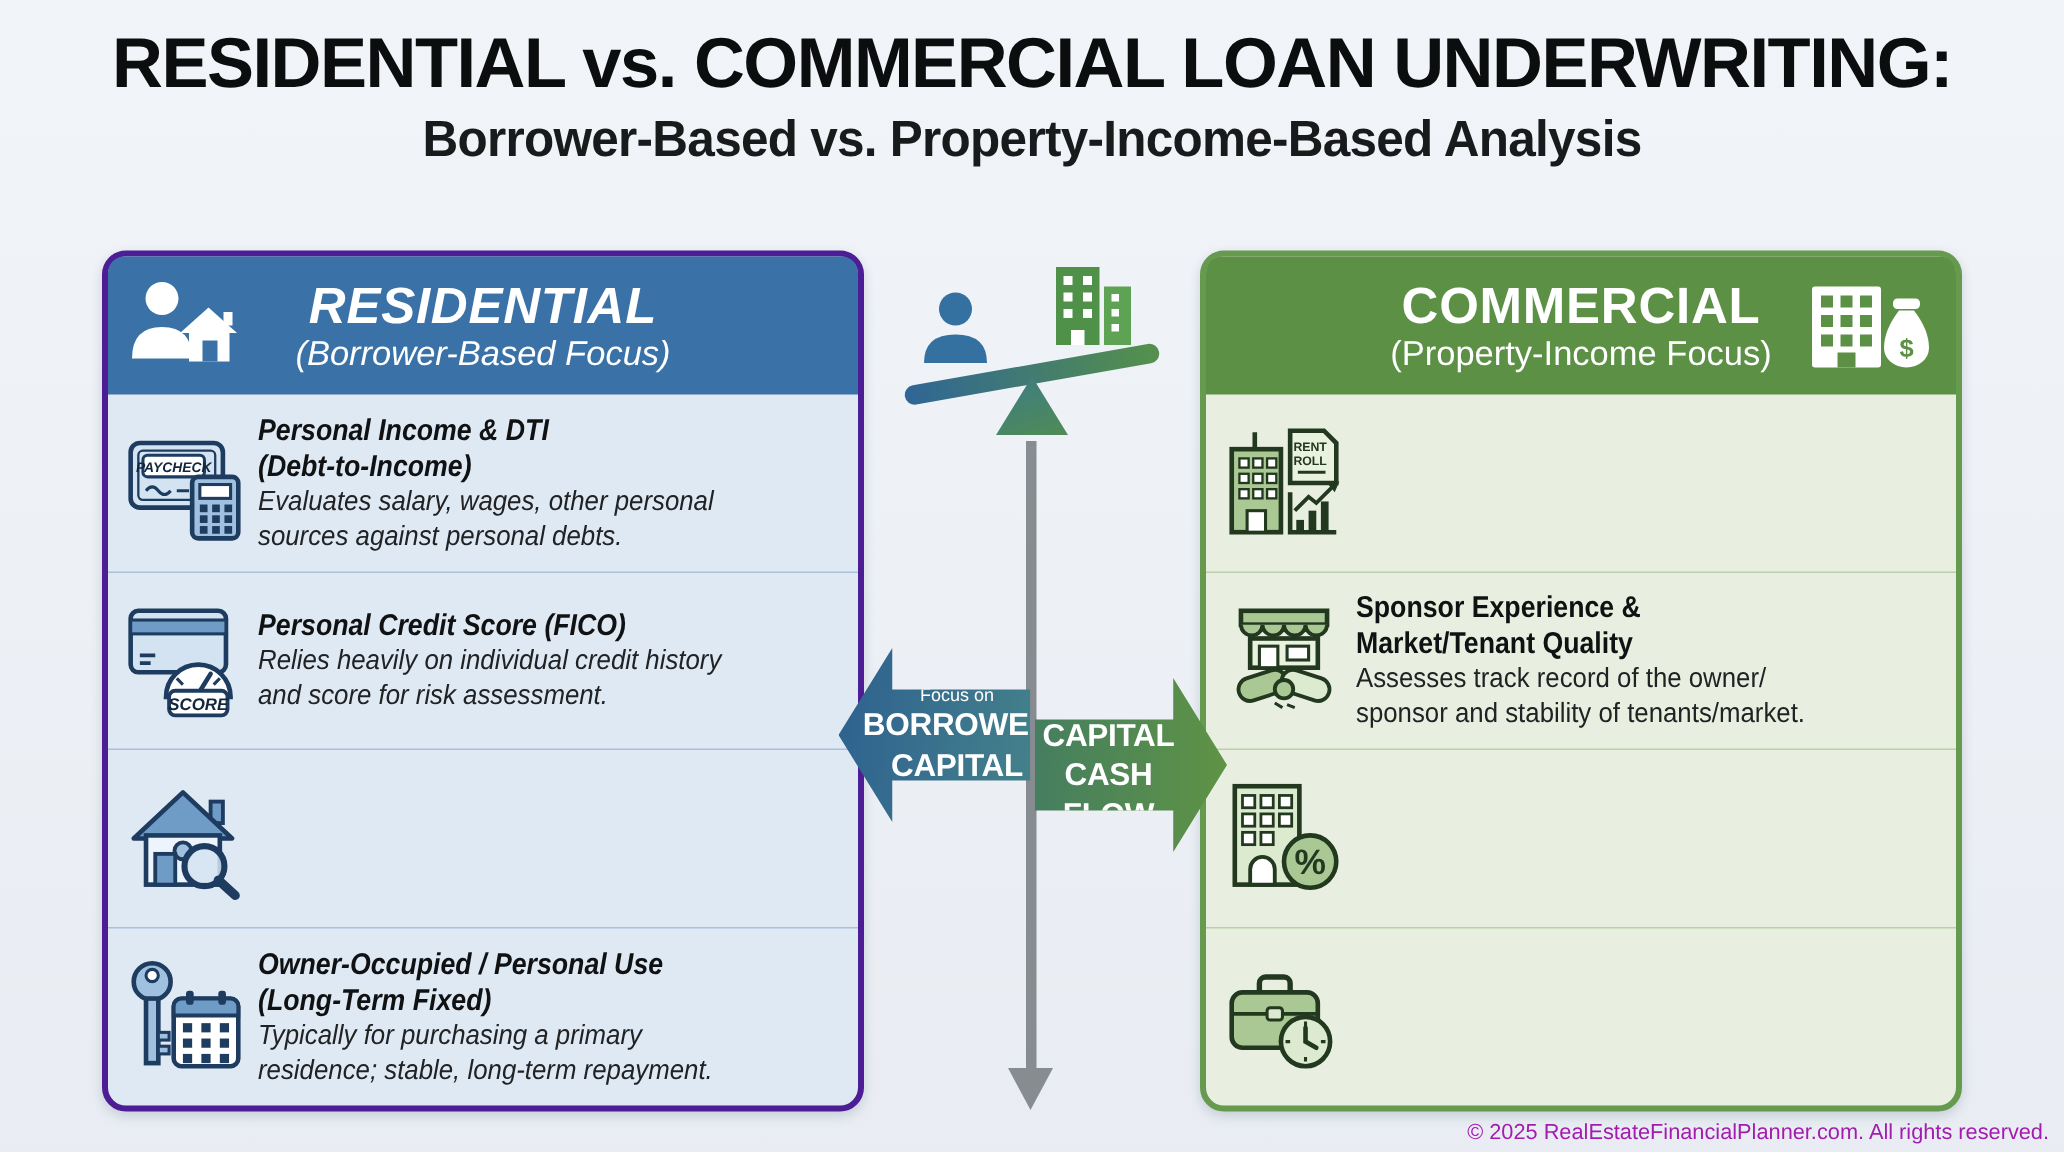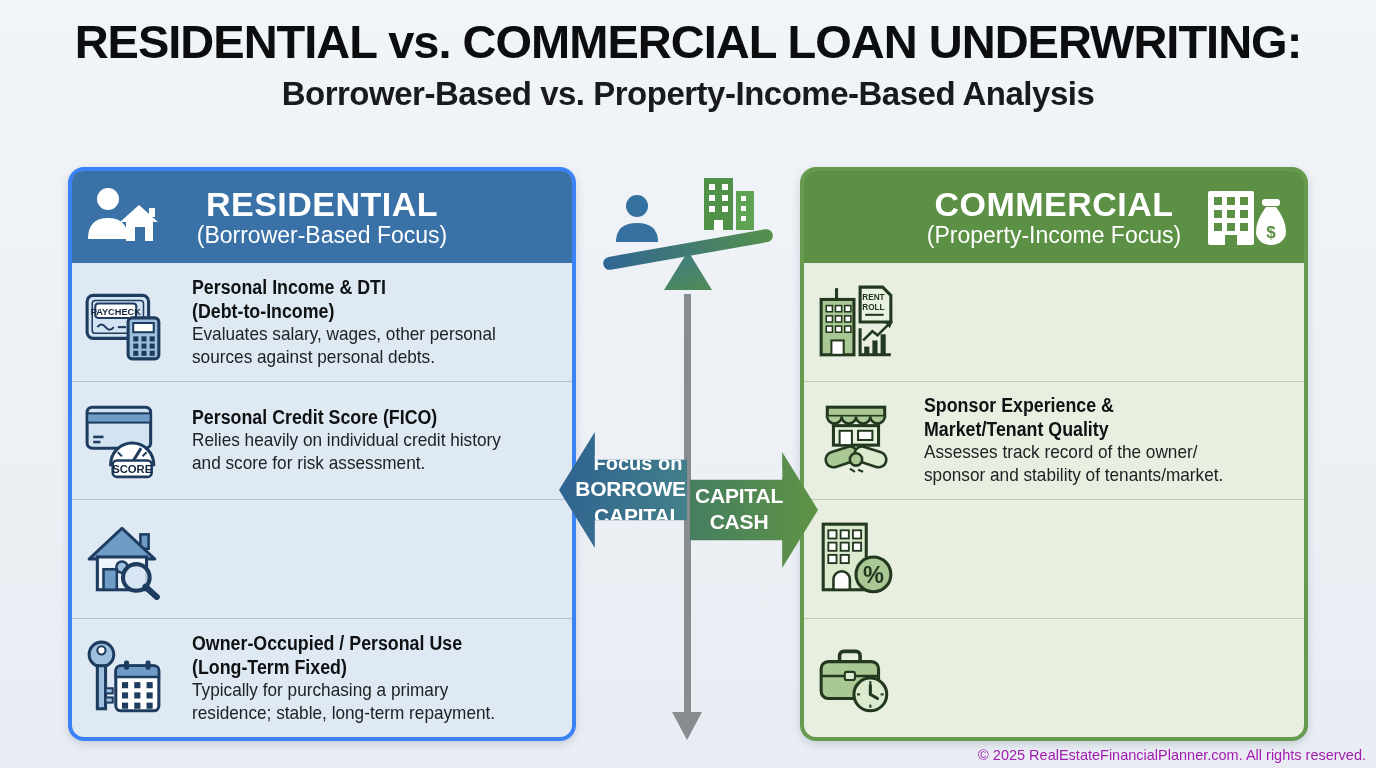--- a/index.html
+++ b/index.html
@@ -7,51 +7,51 @@
     width:1376px;height:768px;position:relative;overflow:hidden;
     background:linear-gradient(180deg,#f1f4f8 0%,#e9edf3 100%);
     font-family:"Liberation Sans",sans-serif;
   }
   
   .titles{position:absolute;top:16px;left:0;width:1376px;text-align:center;}
   .main-title{font-size:47px;font-weight:bold;color:#0c0d0e;letter-spacing:-1px;white-space:nowrap;line-height:1.1;}
   .sub-title{font-size:34px;font-weight:bold;color:#191a1b;letter-spacing:-0.5px;white-space:nowrap;margin-top:6px;transform:scaleX(0.97);transform-origin:center;}
   
   .panel{position:absolute;top:167px;width:508px;height:574px;border-radius:16px;box-sizing:border-box;box-shadow:0 3px 8px rgba(40,60,90,0.18);}
-  .panel.res{left:68px;background:#dfe9f4;border:4px solid #3b82f6;}
+  .panel.res{left:68px;background:#dfe9f4;border:4px solid #4c1d95;font-style:italic;}
   .panel.com{left:800px;background:#e8efe0;border:4px solid #669a4e;}
   .panel-header{height:92px;display:flex;align-items:center;justify-content:center;border-radius:11px 11px 0 0;position:relative;}
   .res .panel-header{background:#3a72a8;}
   .com .panel-header{background:#5c9145;}
   .header-icon{position:absolute;top:14px;}
   .res .header-icon{left:14px;}
   .com .header-icon{right:12px;}
   .header-text{text-align:center;color:#fff;line-height:1.12;}
   .header-name{font-size:34px;font-weight:bold;letter-spacing:0.5px;}
   .header-focus{font-size:23px;font-weight:normal;}
   .cards{height:474px;display:flex;flex-direction:column;}
   .card{height:118.5px;box-sizing:border-box;display:flex;align-items:center;padding:0 8px 0 4px;}
   .res .card{border-bottom:1.5px solid rgba(58,110,165,0.32);}
   .com .card{border-bottom:1.5px solid rgba(100,150,70,0.35);}
   .res .card:last-child,.com .card:last-child{border-bottom:none;}
   .card-icon{flex:0 0 96px;display:flex;justify-content:center;align-items:center;}
-  .card-text{flex:1;min-width:0;margin-left:20px;}
+  .card-text{flex:1;min-width:0;}
   .t-line{font-size:20px;font-weight:bold;color:#101112;line-height:1.2;white-space:nowrap;transform:scaleX(0.89);transform-origin:left center;}
   .d-line{font-size:18.5px;color:#202224;line-height:1.24;white-space:nowrap;transform:scaleX(0.93);transform-origin:left center;}
   
   .gray-line{position:absolute;left:684px;top:294px;width:7px;height:420px;background:#878c91;}
   .gray-arrowhead{position:absolute;left:672px;top:712px;width:0;height:0;border-left:15px solid transparent;border-right:15px solid transparent;border-top:28px solid #878c91;}
   .seesaw-beam{position:absolute;left:602px;top:243px;width:172px;height:13px;border-radius:7px;background:linear-gradient(90deg,#2f6596,#55914b);transform:rotate(-10deg);}
   .fulcrum{position:absolute;left:664px;top:251px;width:48px;height:39px;clip-path:polygon(50% 0,100% 100%,0 100%);background:linear-gradient(160deg,#3e7b86,#4f8c55);}
   .scale-person{position:absolute;left:614px;top:194px;}
   .scale-buildings{position:absolute;left:698px;top:174px;}
   .arrow{position:absolute;width:128px;height:132px;box-sizing:border-box;display:flex;flex-direction:column;justify-content:center;align-items:center;color:#fff;text-align:center;line-height:1.25;}
   .arrow-left{left:559px;top:424px;clip-path:polygon(0 50%,28% 6%,28% 27%,100% 27%,100% 73%,28% 73%,28% 94%);background:linear-gradient(100deg,#2d6090,#45828a);padding-left:30px;}
   .arrow-right{left:690px;top:444px;clip-path:polygon(0 27%,72% 27%,72% 6%,100% 50%,72% 94%,72% 73%,0 73%);background:linear-gradient(90deg,#457e60,#5f9345);padding-right:30px;}
-  .a-pre{font-size:20px;font-weight:bold;}
+  .a-pre{font-size:12px;font-weight:normal;}
   .a-main{font-size:21px;font-weight:bold;letter-spacing:-0.2px;}
   
   .footer{position:absolute;right:10px;bottom:5px;font-size:14.5px;color:#a21caf;}
   svg text{font-family:"Liberation Sans",sans-serif;}
 </style>
 </head>
 <body>
 
 <div class="titles">
   <div class="main-title">RESIDENTIAL vs. COMMERCIAL LOAN UNDERWRITING:</div>

